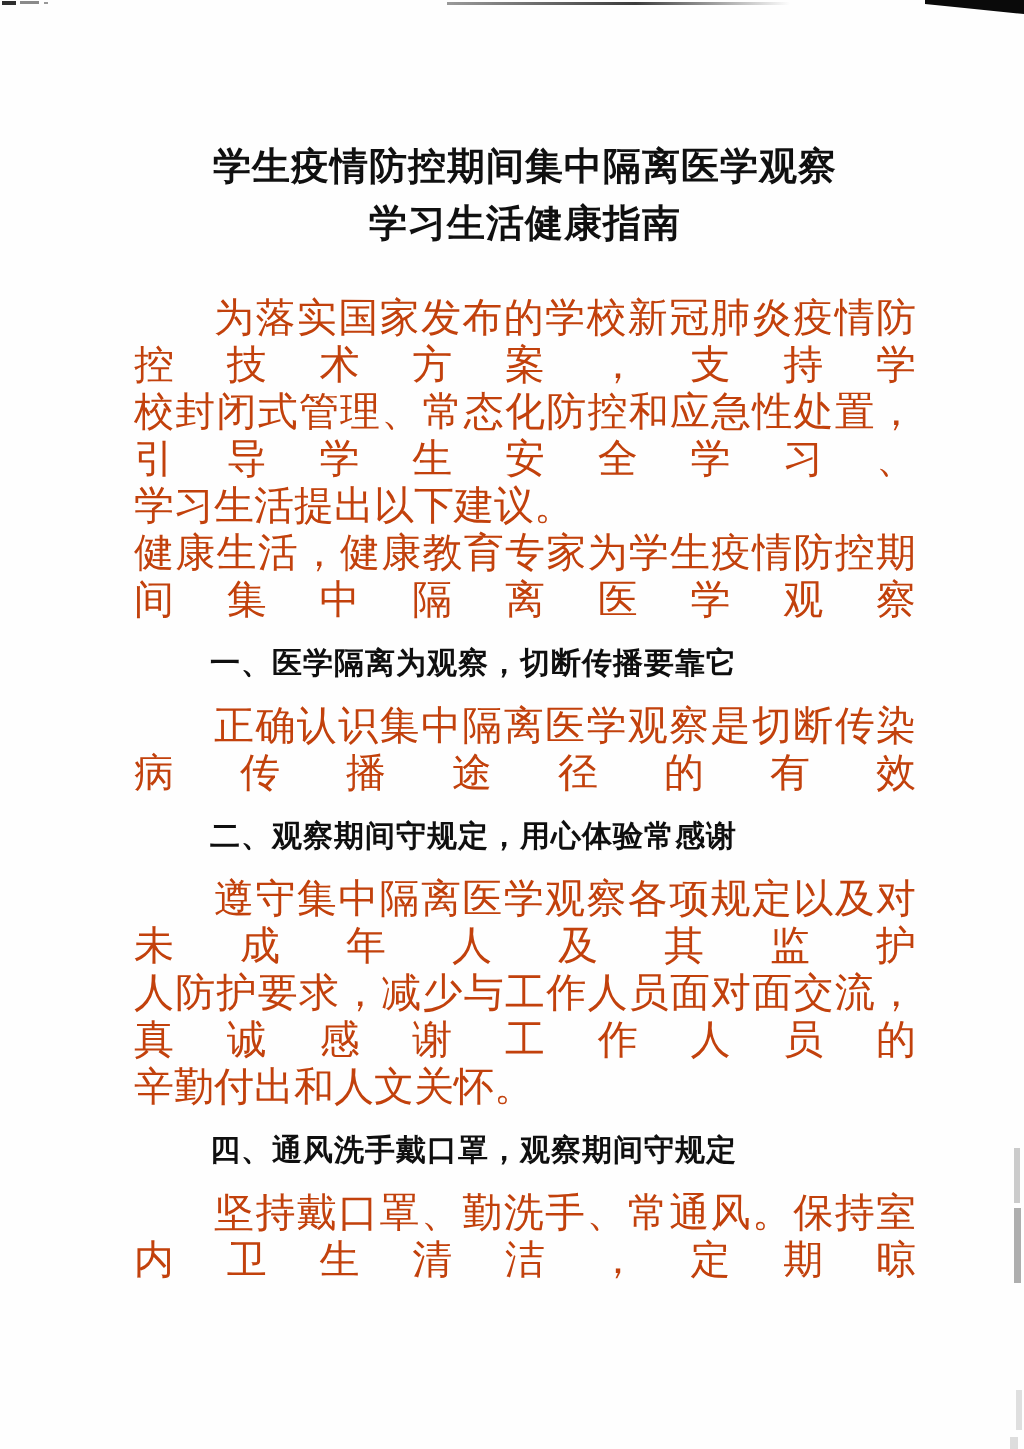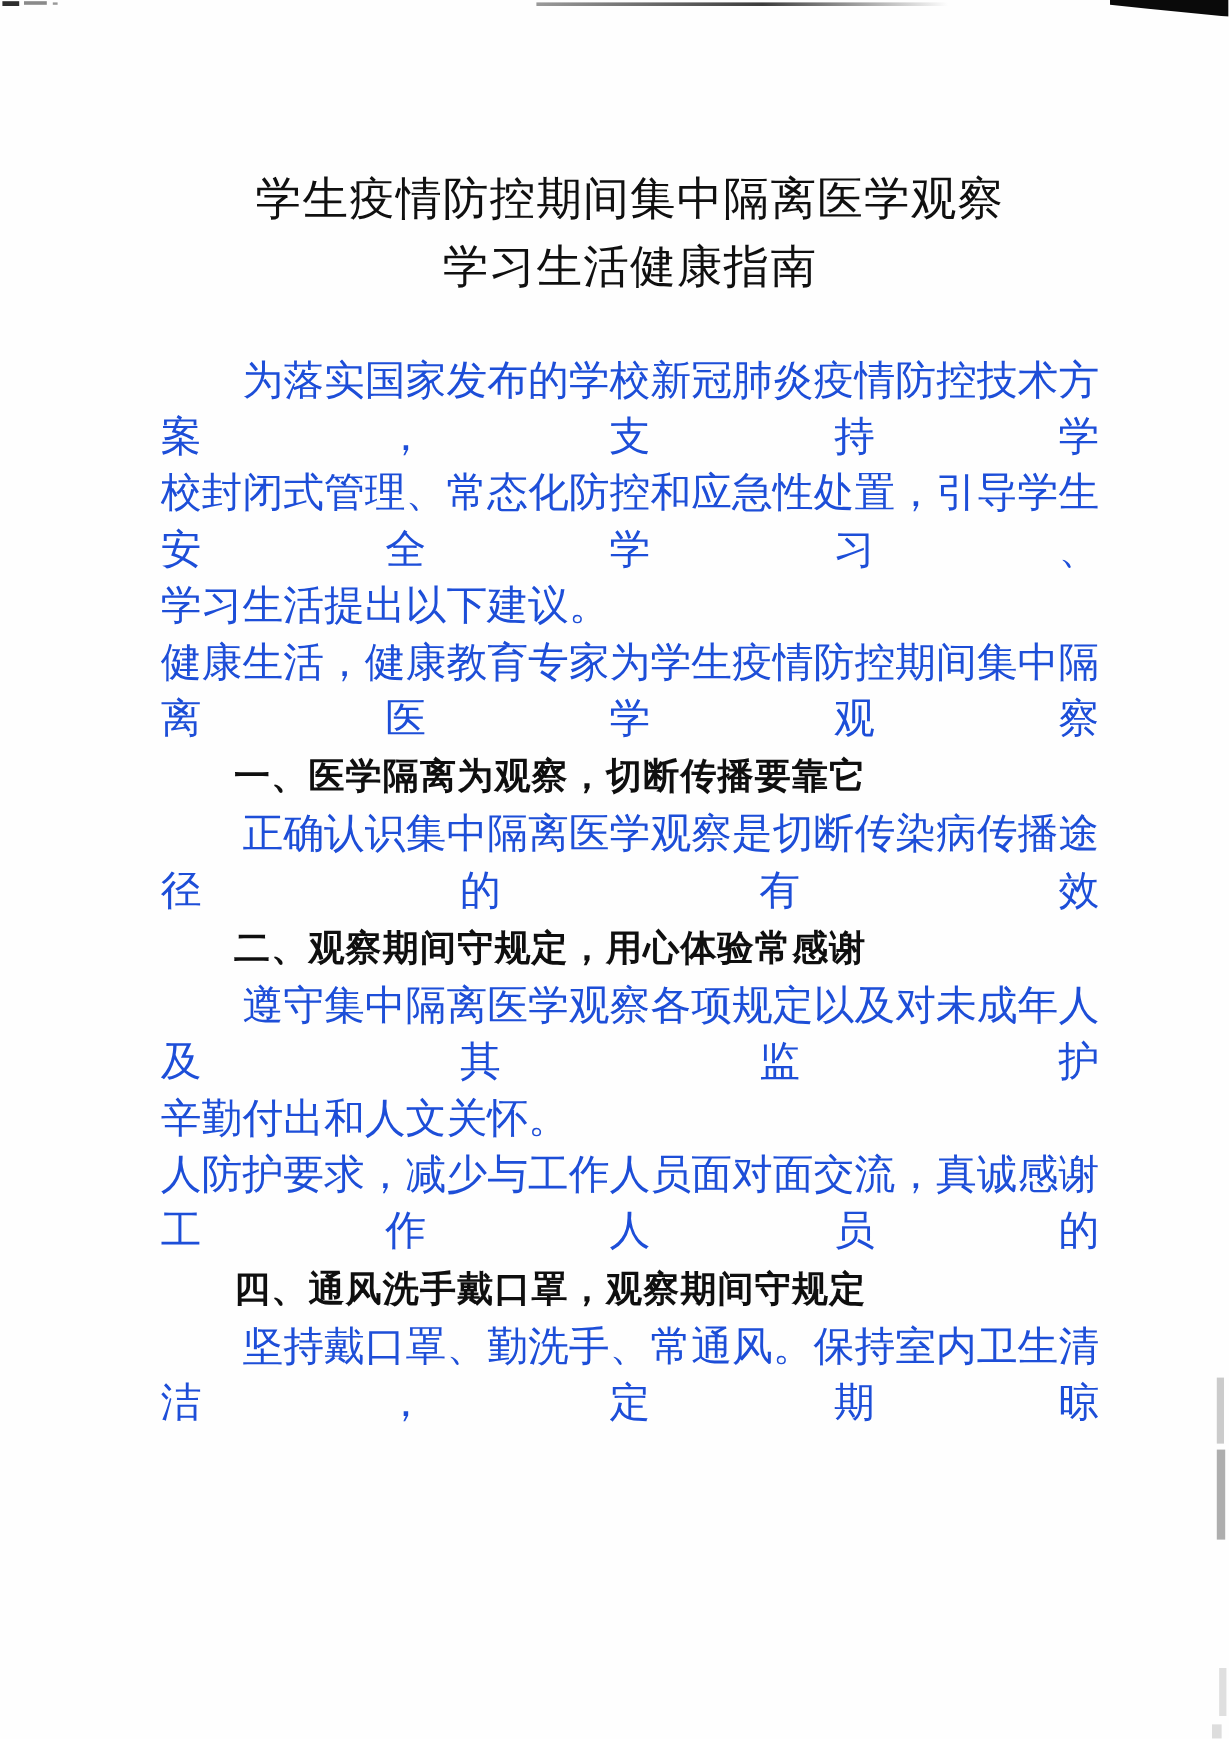--- a/index.html
+++ b/index.html
@@ -19,46 +19,46 @@
     position: absolute;
     left: 134px;
     top: 138px;
     width: 782px;
     color: #1c1c1c;
   }
   .doc-title {
     margin: 0;
     text-align: center;
     font-family: "Liberation Sans", sans-serif;
-    font-weight: 400;
+    font-weight: 700;
     font-size: 38px;
     line-height: 57px;
     color: #101010;
     letter-spacing: 1px;
   }
   .doc-title .title-line { display: block; }
   .body-text {
     margin-top: 42px;
   }
   .line {
-    font-size: 34px;
+    font-size: 40px;
     line-height: 47px;
-    color: #1d4ed8;
+    color: #c2410c;
     text-align: justify;
     text-align-last: justify;
     overflow: hidden;
   }
   .line.last {
     text-align-last: left;
   }
   .line.first {
     text-indent: 2em;
   }
   .heading {
-    margin: 1px;
+    margin: 16px;
     font-family: "Liberation Sans", sans-serif;
     font-weight: 700;
     font-size: 30px;
     line-height: 47px;
     color: #0f0f0f;
     text-indent: 2em;
     letter-spacing: 1px;
   }
   
   .artifact { position: absolute; pointer-events: none; }
@@ -111,22 +111,22 @@
       </div>
 
       <div class="section">
         <h2 class="heading">一、医学隔离为观察，切断传播要靠它</h2>
         <div class="line first">正确认识集中隔离医学观察是切断传染病传播途径的有效</div>
       </div>
 
       <div class="section">
         <h2 class="heading">二、观察期间守规定，用心体验常感谢</h2>
         <div class="line first">遵守集中隔离医学观察各项规定以及对未成年人及其监护</div>
+        <div class="line">人防护要求，减少与工作人员面对面交流，真诚感谢工作人员的</div>
         <div class="line last">辛勤付出和人文关怀。</div>
-        <div class="line">人防护要求，减少与工作人员面对面交流，真诚感谢工作人员的</div>
       </div>
 
 
       <div class="section">
         <h2 class="heading">四、通风洗手戴口罩，观察期间守规定</h2>
         <div class="line first">坚持戴口罩、勤洗手、常通风。保持室内卫生清洁，定期晾</div>
 
       </div>
 
     </div>

